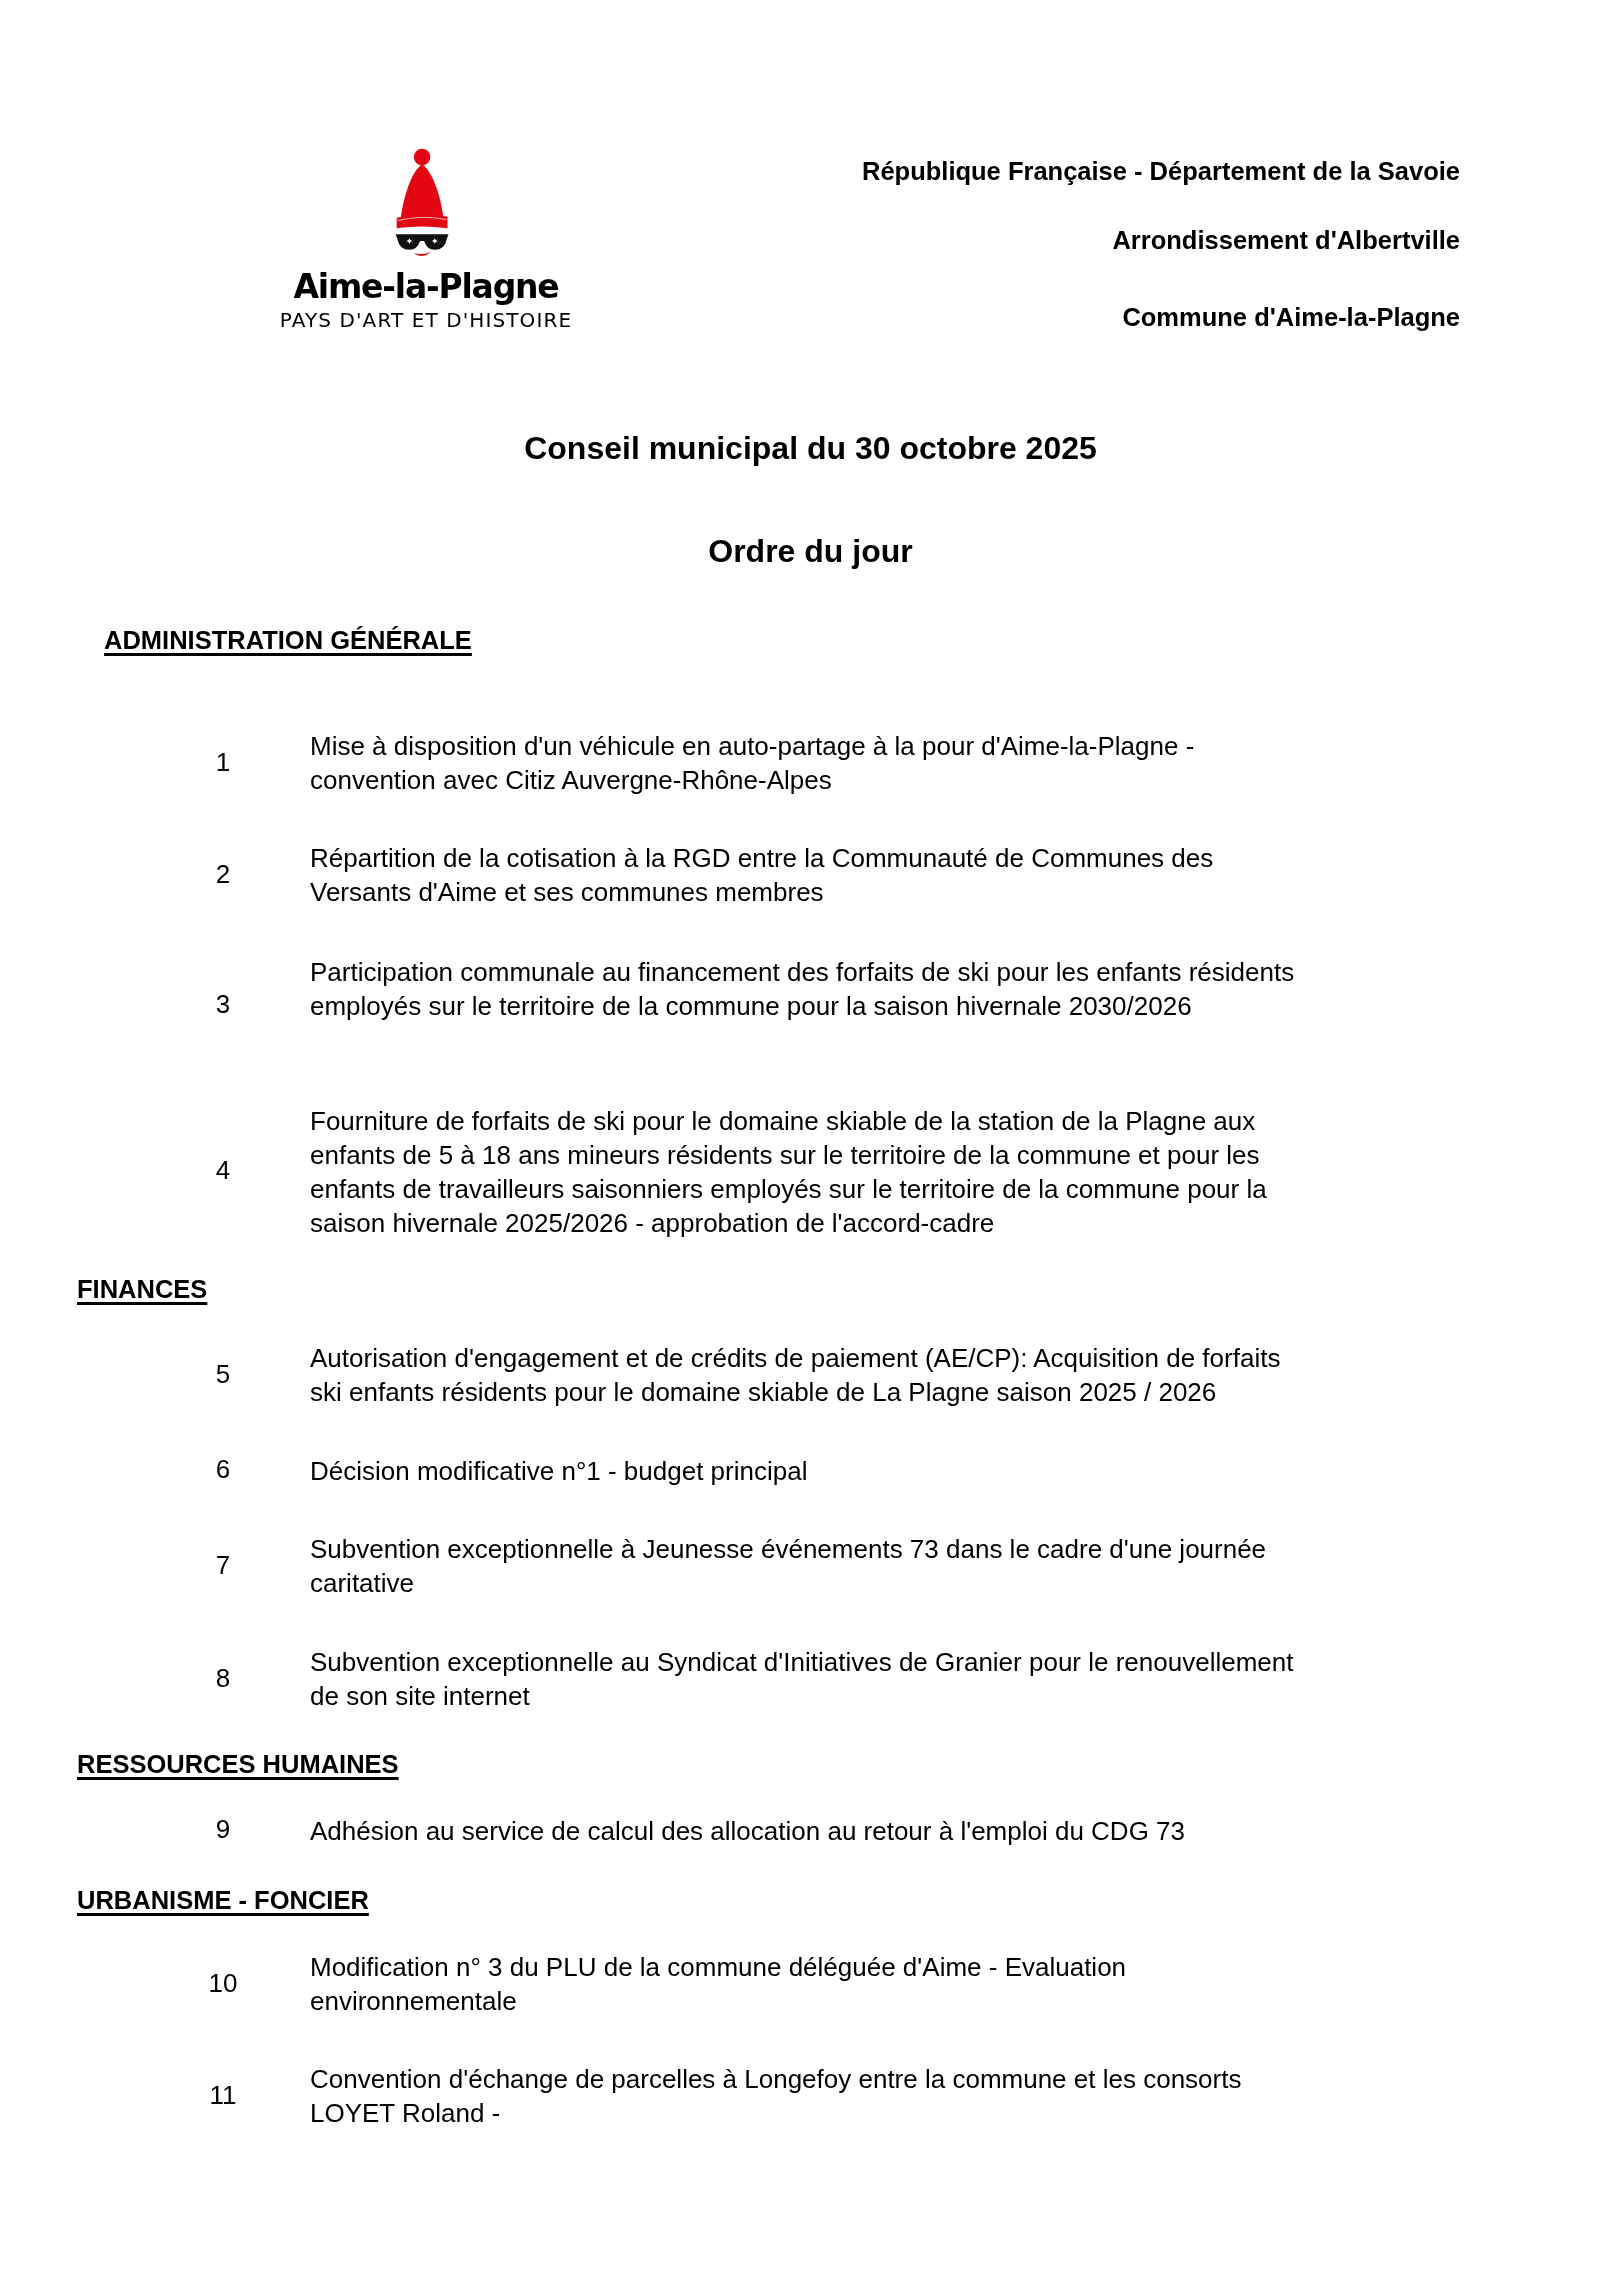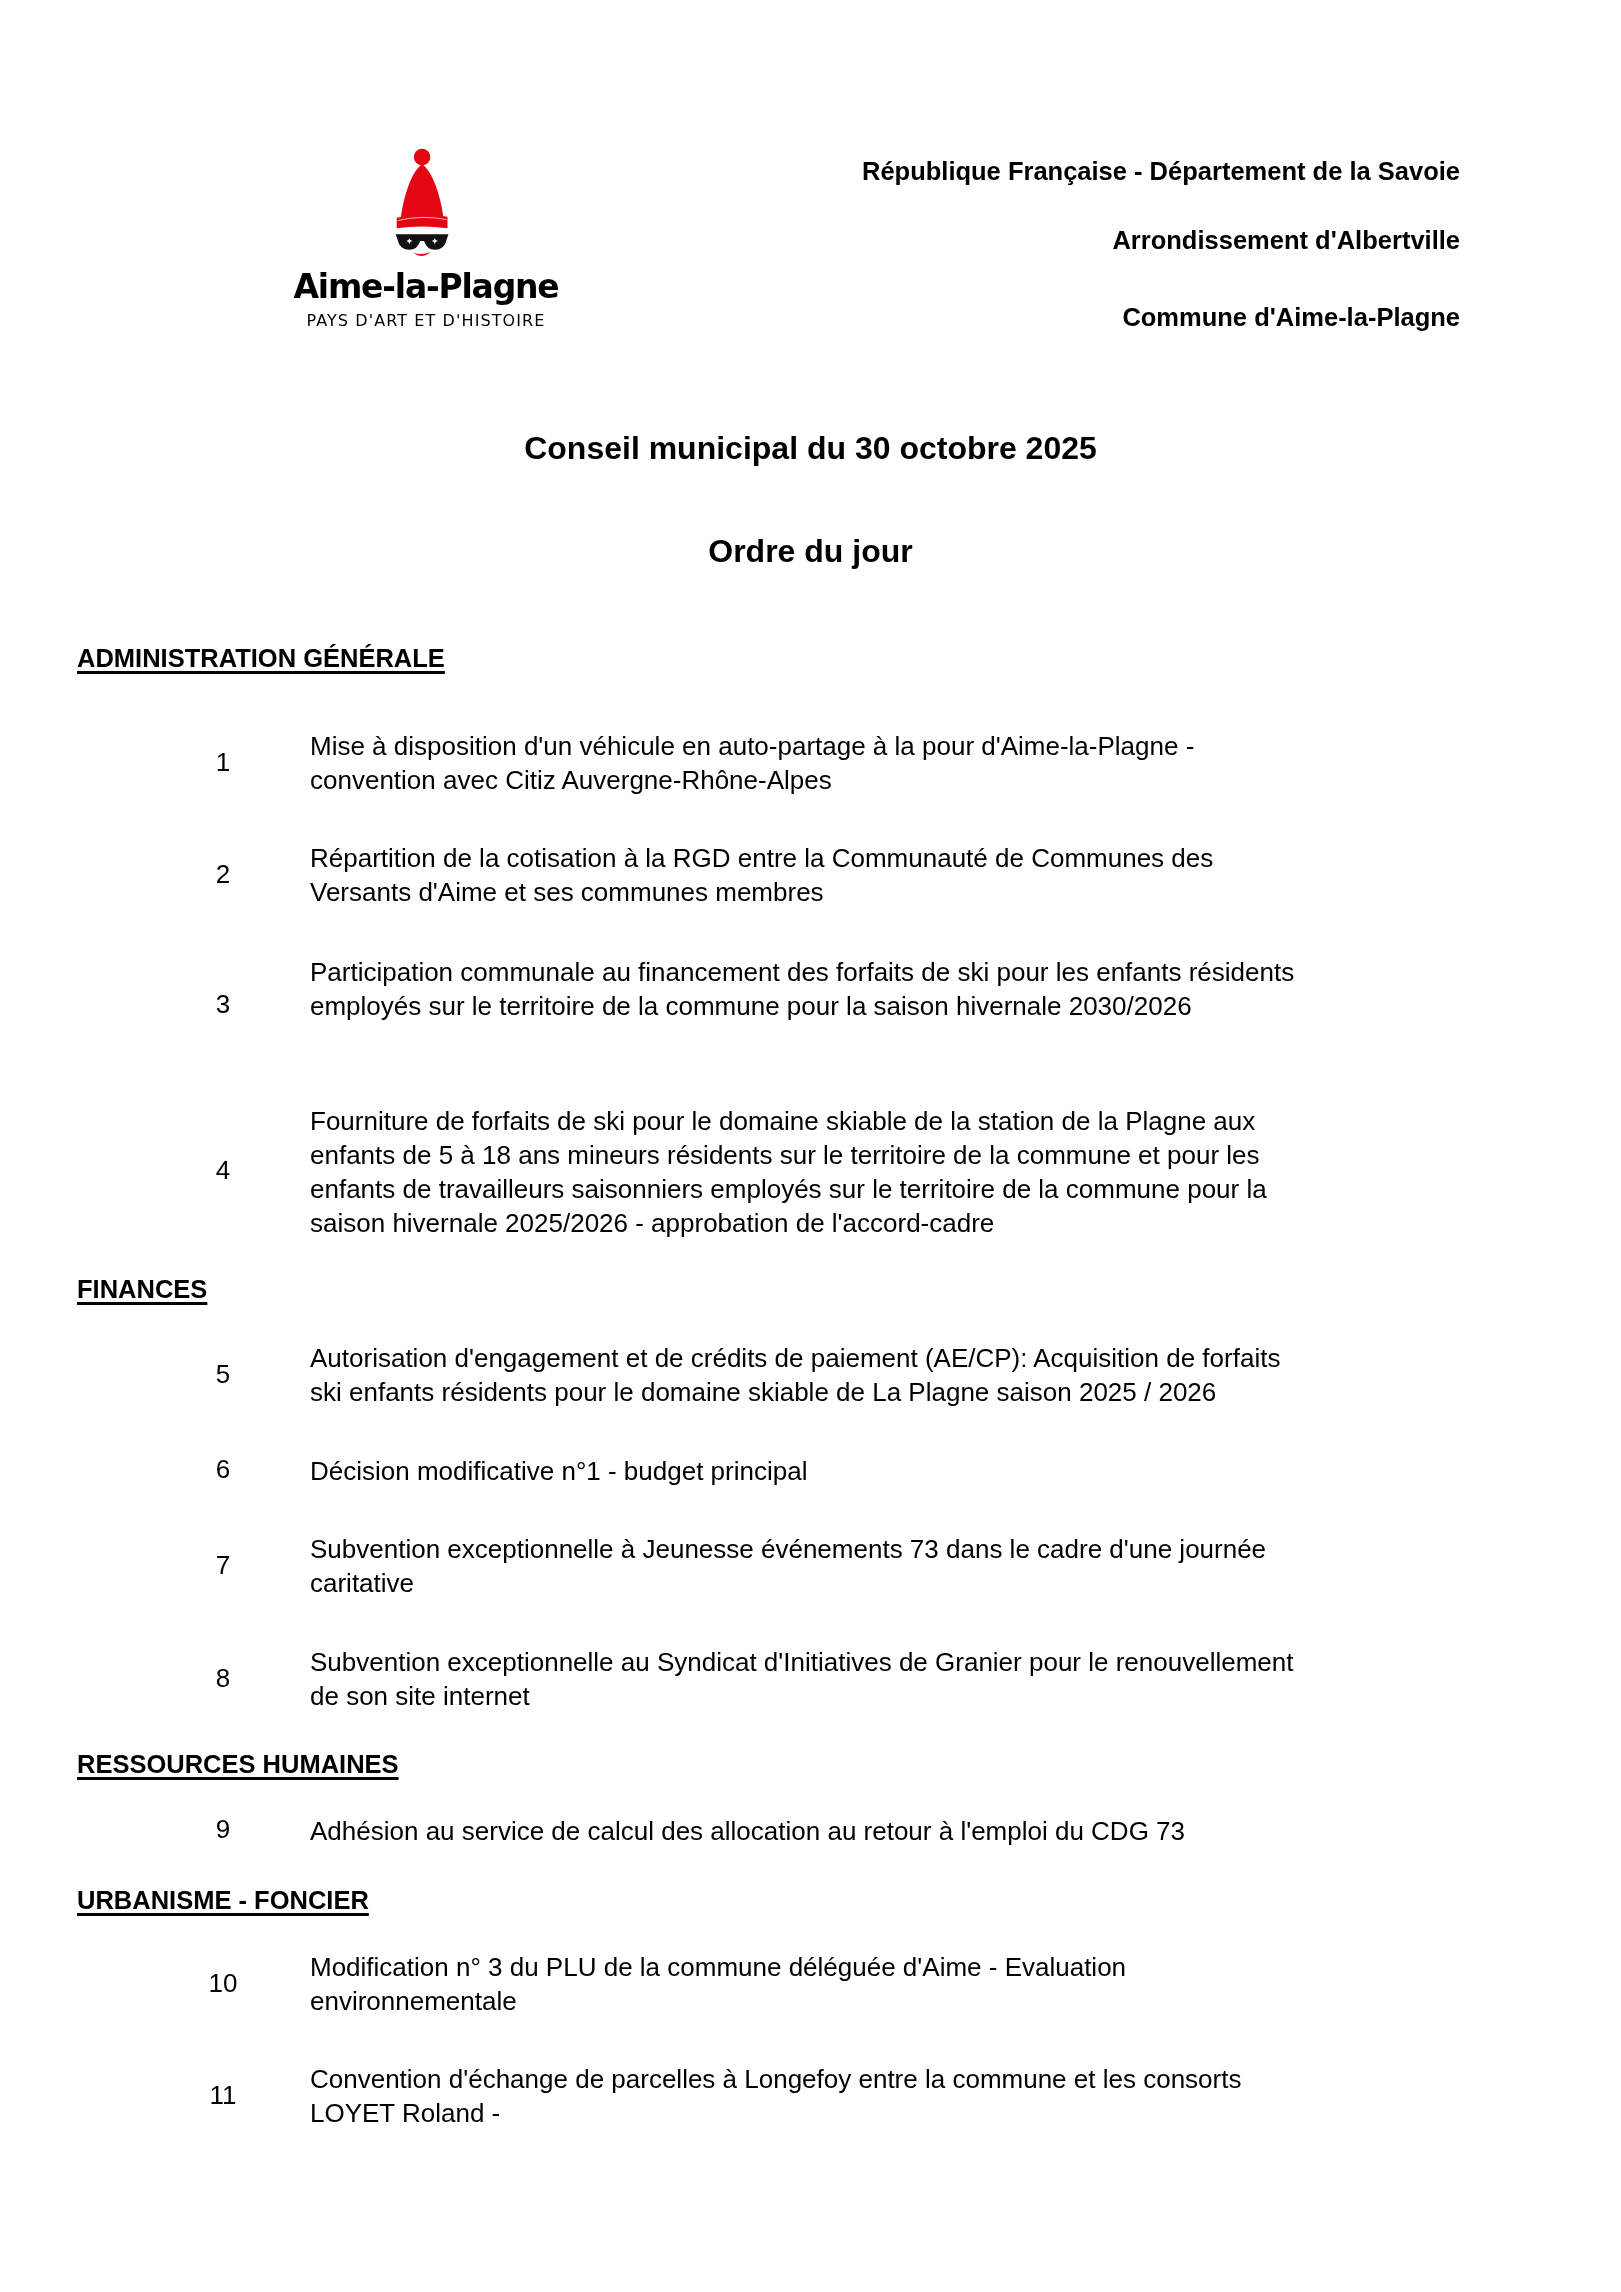--- a/index.html
+++ b/index.html
@@ -7,21 +7,21 @@
          font-family:"Liberation Sans", sans-serif; color:#000; }
   .abs { position:absolute; }
 
   
   #logo { left:274px; top:142px; width:304px; height:196px; }
   #logo-mark { position:absolute; left:110px; top:0; width:84px; height:120px; }
   #logo-name { position:absolute; left:0; top:123px; width:304px; text-align:center;
                font-family:"DejaVu Sans", sans-serif; font-weight:bold; font-size:33px;
                letter-spacing:-1.2px; line-height:43px; white-space:nowrap; }
   #logo-tag { position:absolute; left:0; top:170px; width:304px; text-align:center;
-              font-family:"DejaVu Sans", sans-serif; font-size:16px; letter-spacing:1.1px;
+              font-family:"DejaVu Sans", sans-serif; font-size:20px; letter-spacing:1.1px;
               line-height:17.6px; white-space:nowrap; }
 
   
   .hdr-line { position:absolute; left:686px; width:774px; text-align:right;
               font-weight:bold; font-size:25.5px; line-height:29px; white-space:nowrap; }
 
   
   .title { position:absolute; left:0; width:1621px; text-align:center;
            font-weight:bold; font-size:32px; line-height:39px; white-space:nowrap; }
 
@@ -64,21 +64,21 @@
 <div>
   <div class="hdr-line" style="top:157px;">République Française - Département de la Savoie</div>
   <div class="hdr-line" style="top:226px;">Arrondissement d'Albertville</div>
   <div class="hdr-line" style="top:303px;">Commune d'Aime-la-Plagne</div>
 </div>
 
 <div class="title" style="top:429px;">Conseil municipal du 30 octobre 2025</div>
 <div class="title" style="top:532px;">Ordre du jour</div>
 
 <div>
-  <div class="section-heading" style="top:644px;">ADMINISTRATION GÉNÉRALE</div>
+  <div class="section-heading" style="top:626px;margin-left:27px;">ADMINISTRATION GÉNÉRALE</div>
 
   <div class="item" style="top:729px;">
     <div class="item-num" style="top:17.6px;">1</div>
     <div class="item-text">
       <span>Mise à disposition d'un véhicule en auto-partage à la pour d'Aime-la-Plagne -</span>
       <span>convention avec Citiz Auvergne-Rhône-Alpes</span>
     </div>
   </div>
 
   <div class="item" style="top:841px;">

